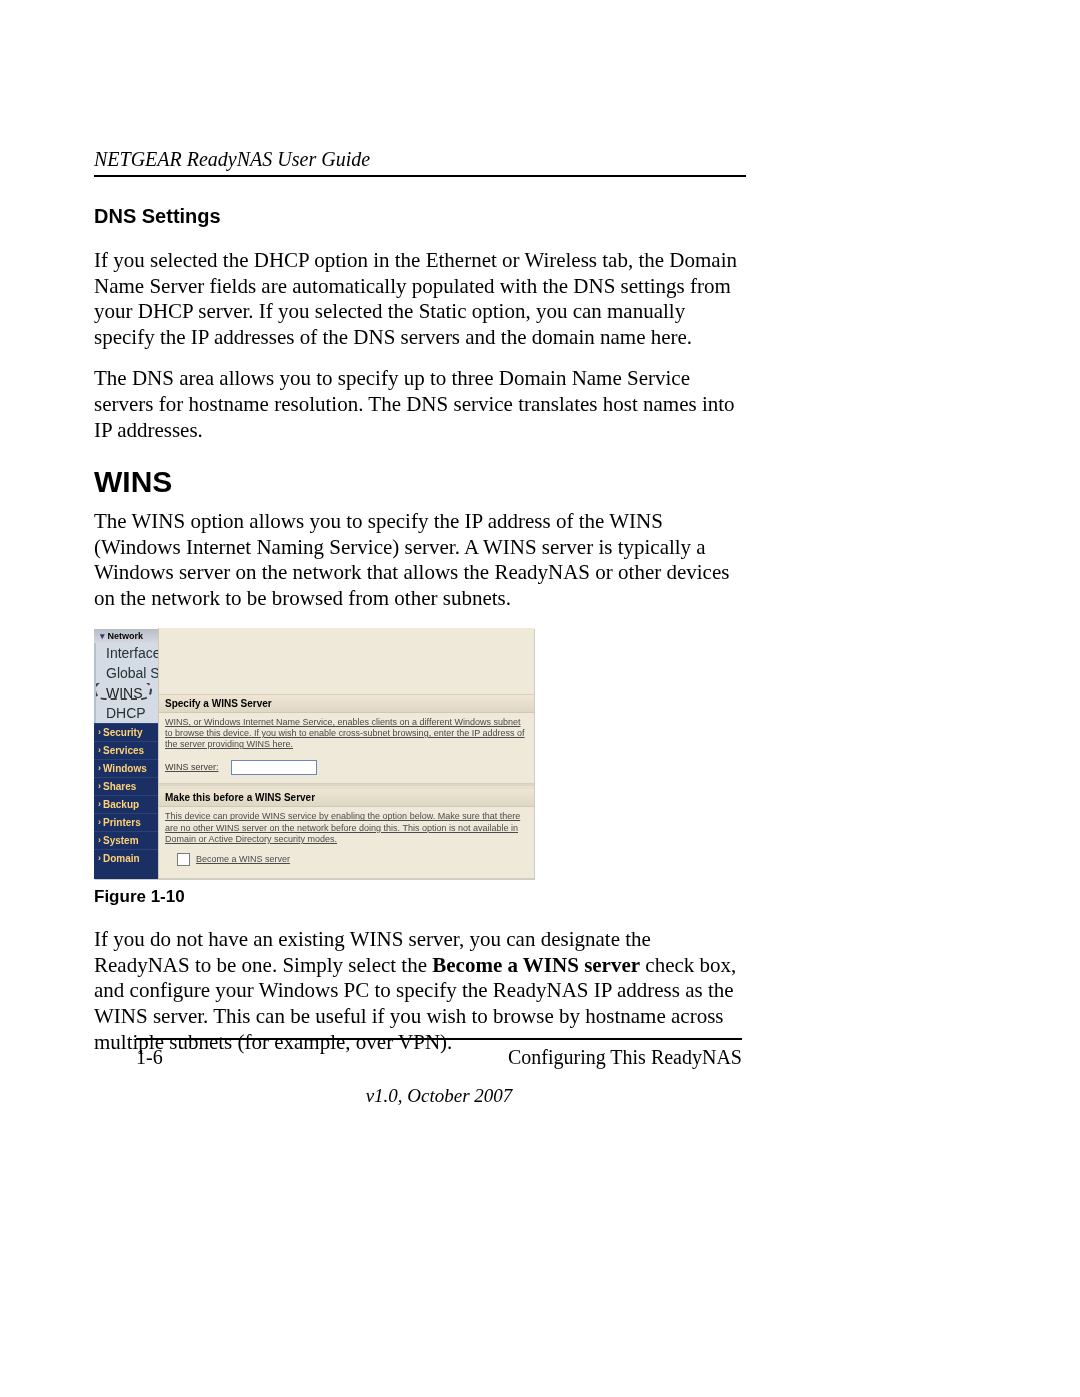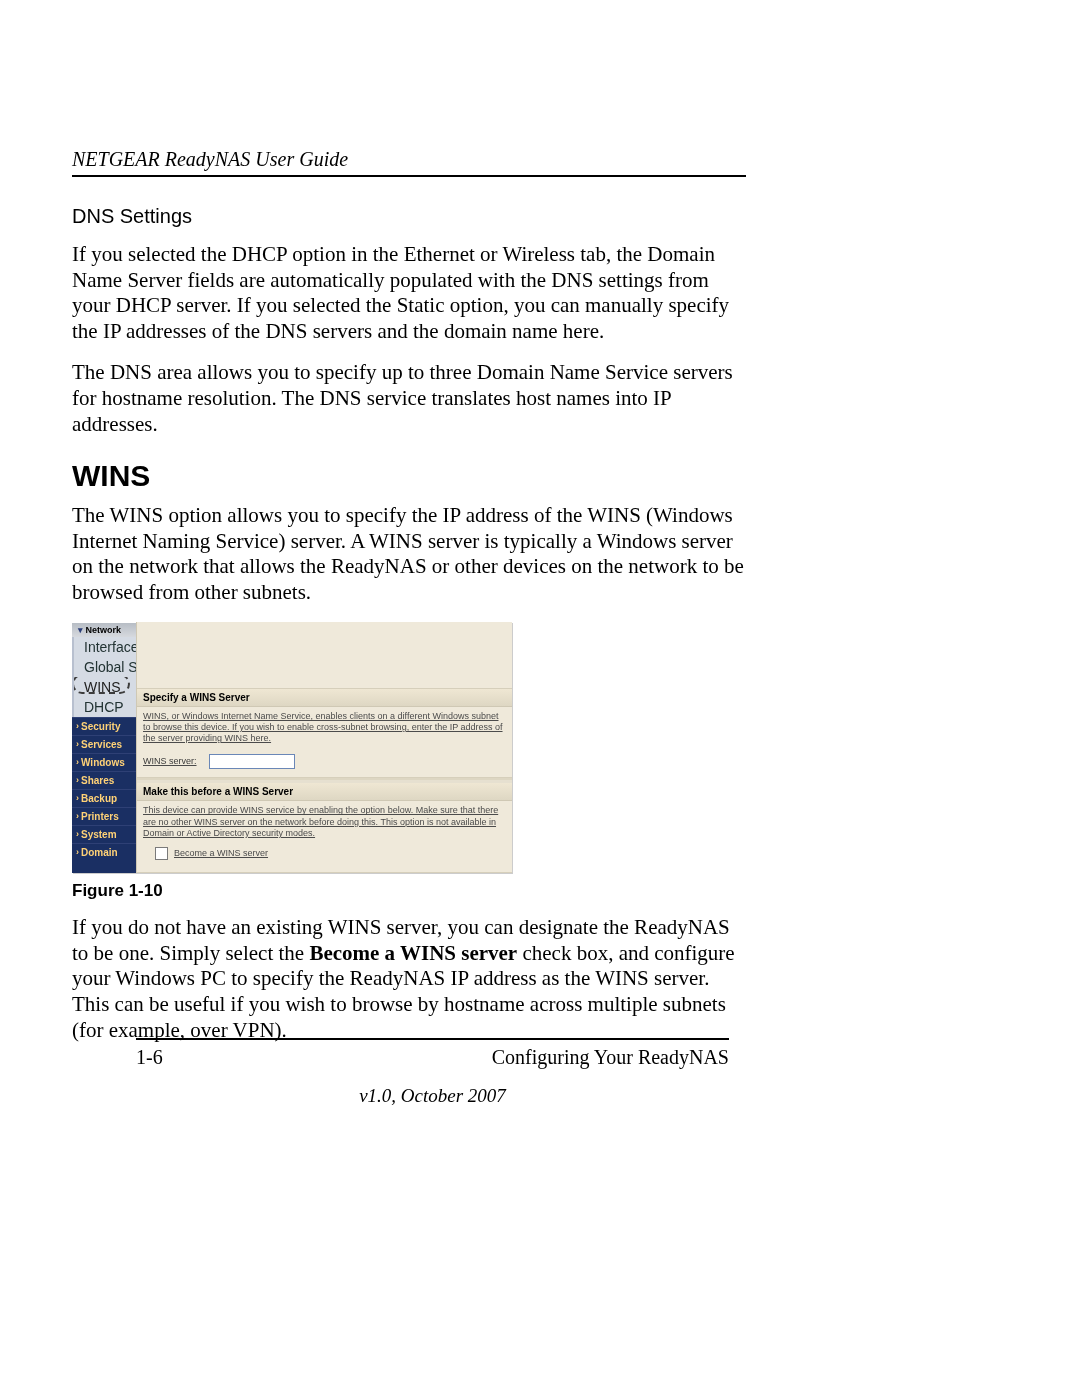--- a/index.html
+++ b/index.html
@@ -7,59 +7,59 @@
     padding: 0;
     background: #fff;
     font-family: "Times New Roman", Times, serif;
     color: #000;
   }
   .page {
     width: 876px;
     height: 1397px;
     position: relative;
     box-sizing: border-box;
-    padding: 148px 130px 0 72px;
+    padding: 148px 130px 0 94px;
   }
   .running-head {
     font-style: italic;
     font-size: 20px;
     margin-bottom: 4px;
   }
   .rule {
     border: none;
     border-top: 2px solid #000;
     margin: 0 0 28px 0;
   }
   .h3 {
     font-family: Arial, Helvetica, sans-serif;
-    font-weight: normal;
+    font-weight: bold;
     font-size: 20px;
-    margin: 14px 0 14px 0;
+    margin: 14px 0 20px 0;
   }
   .body {
     font-size: 21px;
     line-height: 1.22;
     margin: 8px 0 16px 0;
   }
   .h2 {
     font-family: Arial, Helvetica, sans-serif;
     font-weight: bold;
     font-size: 30px;
     margin: 22px 0 10px 0;
   }
   .figcap {
     font-family: Arial, Helvetica, sans-serif;
     font-weight: bold;
     font-size: 17px;
-    margin: 8px 0 14px 0;
+    margin: 8px 0 20px 0;
   }
   .footer {
     position: absolute;
     left: 136px;
-    right: 147px;
+    right: 134px;
     bottom: 290px;
   }
   .footer-rule {
     border: none;
     border-top: 2px solid #000;
     margin: 0 0 6px 0;
   }
   .footer-row {
     display: flex;
     justify-content: space-between;
@@ -290,18 +290,18 @@
   <div class="figcap">Figure 1-10</div>
 
   <p class="body">
     <span>If you do not have an existing WINS server, you can designate the ReadyNAS to be one. Simply select the </span><span class="strong">Become a WINS server</span><span> check box, and configure your Windows PC to specify the ReadyNAS IP address as the WINS server. This can be useful if you wish to browse by hostname across multiple subnets (for example, over VPN).</span>
   </p>
 
   <div class="footer">
     <hr class="footer-rule">
     <div class="footer-row">
       <span>1-6</span>
-      <span>Configuring Your ReadyNAS</span>
+      <span>Configuring This ReadyNAS</span>
     </div>
     <div class="footer-ver">v1.0, October 2007</div>
   </div>
 
 </div>
 
 </body></html>

